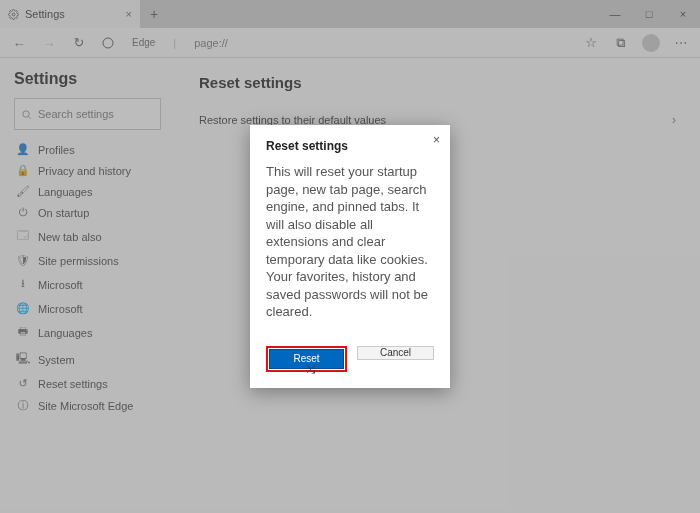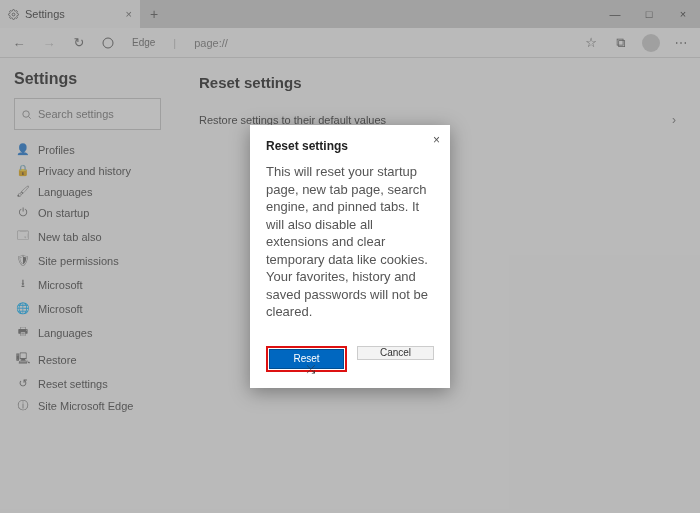--- a/index.html
+++ b/index.html
@@ -138,21 +138,21 @@
         <li class="nav-item">
           <span class="nav-icon">🌐</span>
           <span>Microsoft</span>
         </li>
         <li class="nav-item">
           <span class="nav-icon">🖶</span>
           <span>Languages</span>
         </li>
         <li class="nav-item">
           <span class="nav-icon">🖳</span>
-          <span>Restore</span>
+          <span>System</span>
         </li>
         <li class="nav-item">
           <span class="nav-icon">↺</span>
           <span>Reset settings</span>
         </li>
         <li class="nav-item">
           <span class="nav-icon">ⓘ</span>
           <span>Site Microsoft Edge</span>
         </li>
       </ul>

